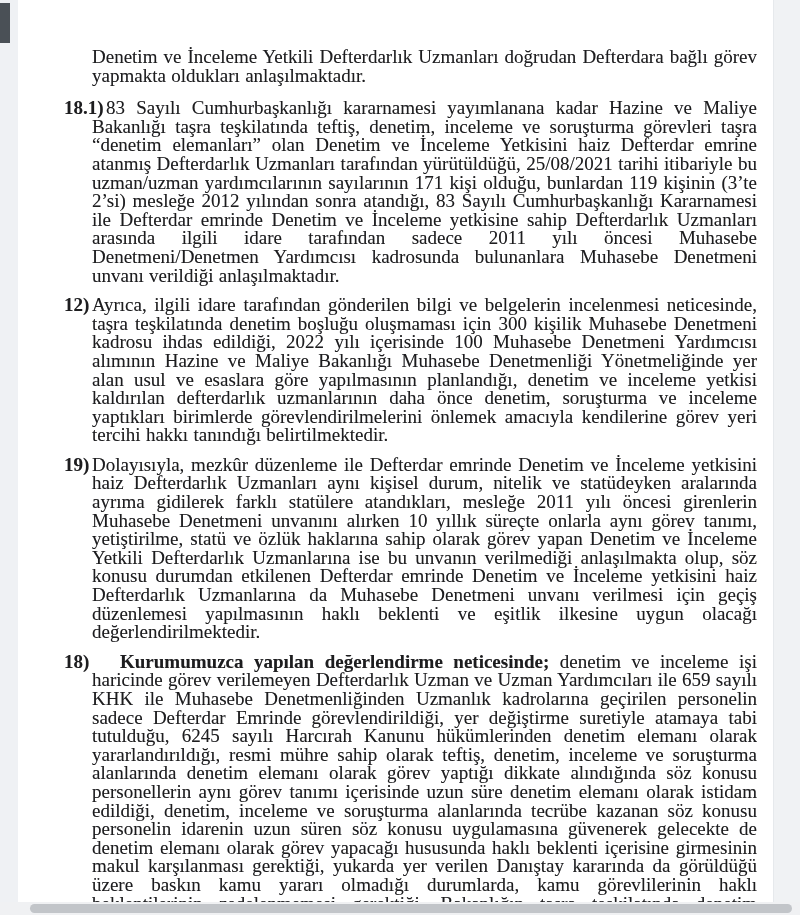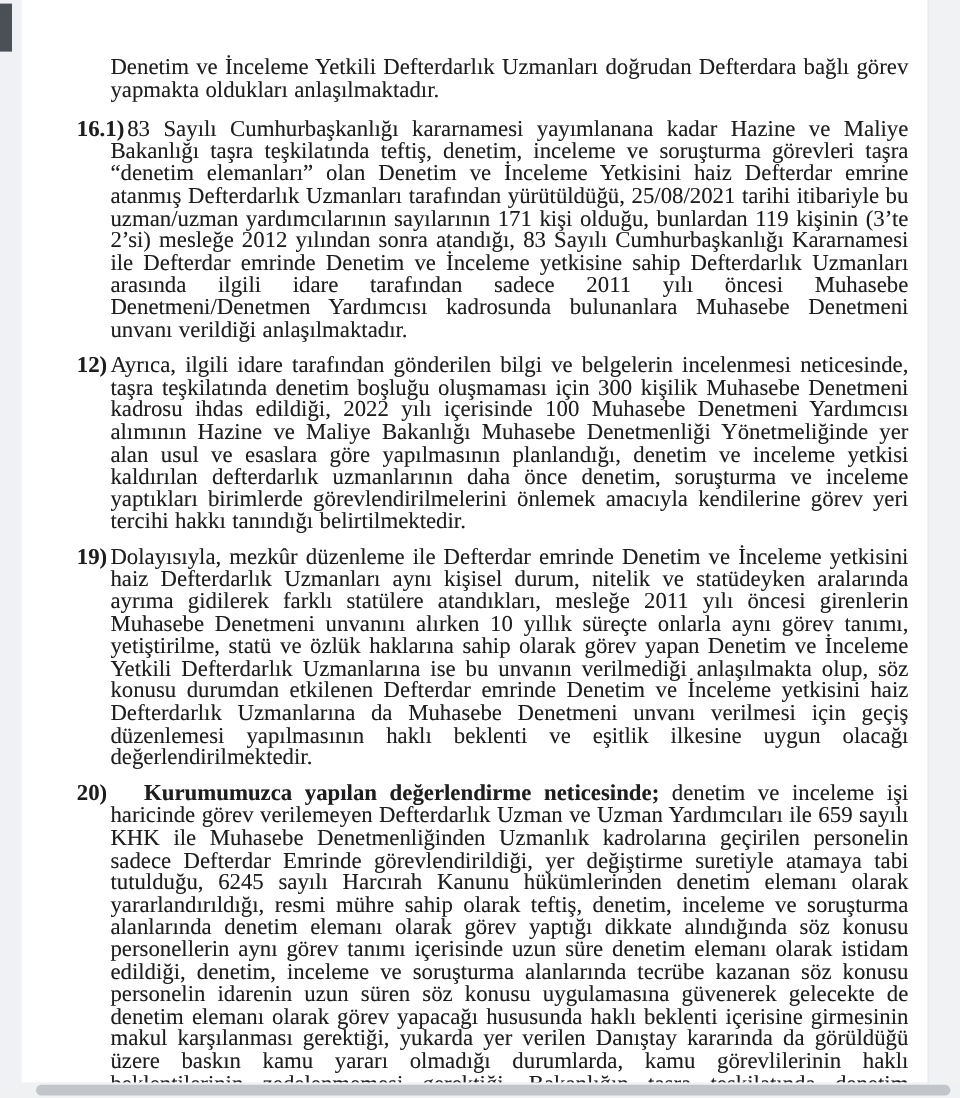--- a/index.html
+++ b/index.html
@@ -90,36 +90,36 @@
 
   <div class="gutter-left"></div>
   <div class="gutter-right"></div>
   <div class="corner-artifact"></div>
 
   <div class="page-content">
 
     <div class="intro-block">Denetim ve İnceleme Yetkili Defterdarlık Uzmanları doğrudan Defterdara bağlı görev yapmakta oldukları anlaşılmaktadır.</div>
 
     <div class="paragraph">
-      <span class="para-number">16.1)</span>
+      <span class="para-number">18.1)</span>
       <span class="para-body first-indent">83 Sayılı Cumhurbaşkanlığı kararnamesi yayımlanana kadar Hazine ve Maliye Bakanlığı taşra teşkilatında teftiş, denetim, inceleme ve soruşturma görevleri taşra “denetim elemanları” olan Denetim ve İnceleme Yetkisini haiz Defterdar emrine atanmış Defterdarlık Uzmanları tarafından yürütüldüğü, 25/08/2021 tarihi itibariyle bu uzman/uzman yardımcılarının sayılarının 171 kişi olduğu, bunlardan 119 kişinin (3’te 2’si) mesleğe 2012 yılından sonra atandığı, 83 Sayılı Cumhurbaşkanlığı Kararnamesi ile Defterdar emrinde Denetim ve İnceleme yetkisine sahip Defterdarlık Uzmanları arasında ilgili idare tarafından sadece 2011 yılı öncesi Muhasebe Denetmeni/Denetmen Yardımcısı kadrosunda bulunanlara Muhasebe Denetmeni unvanı verildiği anlaşılmaktadır.</span>
     </div>
 
     <div class="paragraph">
       <span class="para-number">12)</span>
       <span class="para-body">Ayrıca, ilgili idare tarafından gönderilen bilgi ve belgelerin incelenmesi neticesinde, taşra teşkilatında denetim boşluğu oluşmaması için 300 kişilik Muhasebe Denetmeni kadrosu ihdas edildiği, 2022 yılı içerisinde 100 Muhasebe Denetmeni Yardımcısı alımının Hazine ve Maliye Bakanlığı Muhasebe Denetmenliği Yönetmeliğinde yer alan usul ve esaslara göre yapılmasının planlandığı, denetim ve inceleme yetkisi kaldırılan defterdarlık uzmanlarının daha önce denetim, soruşturma ve inceleme yaptıkları birimlerde görevlendirilmelerini önlemek amacıyla kendilerine görev yeri tercihi hakkı tanındığı belirtilmektedir.</span>
     </div>
 
     <div class="paragraph">
       <span class="para-number">19)</span>
       <span class="para-body">Dolayısıyla, mezkûr düzenleme ile Defterdar emrinde Denetim ve İnceleme yetkisini haiz Defterdarlık Uzmanları aynı kişisel durum, nitelik ve statüdeyken aralarında ayrıma gidilerek farklı statülere atandıkları, mesleğe 2011 yılı öncesi girenlerin Muhasebe Denetmeni unvanını alırken 10 yıllık süreçte onlarla aynı görev tanımı, yetiştirilme, statü ve özlük haklarına sahip olarak görev yapan Denetim ve İnceleme Yetkili Defterdarlık Uzmanlarına ise bu unvanın verilmediği anlaşılmakta olup, söz konusu durumdan etkilenen Defterdar emrinde Denetim ve İnceleme yetkisini haiz Defterdarlık Uzmanlarına da Muhasebe Denetmeni unvanı verilmesi için geçiş düzenlemesi yapılmasının haklı beklenti ve eşitlik ilkesine uygun olacağı değerlendirilmektedir.</span>
     </div>
 
     <div class="paragraph">
-      <span class="para-number">20)</span>
+      <span class="para-number">18)</span>
       <span class="para-body"><span class="para-lead">Kurumumuzca yapılan değerlendirme neticesinde; </span><span>denetim ve inceleme işi haricinde görev verilemeyen Defterdarlık Uzman ve Uzman Yardımcıları ile 659 sayılı KHK ile Muhasebe Denetmenliğinden Uzmanlık kadrolarına geçirilen personelin sadece Defterdar Emrinde görevlendirildiği, yer değiştirme suretiyle atamaya tabi tutulduğu, 6245 sayılı Harcırah Kanunu hükümlerinden denetim elemanı olarak yararlandırıldığı, resmi mühre sahip olarak teftiş, denetim, inceleme ve soruşturma alanlarında denetim elemanı olarak görev yaptığı dikkate alındığında söz konusu personellerin aynı görev tanımı içerisinde uzun süre denetim elemanı olarak istidam edildiği, denetim, inceleme ve soruşturma alanlarında tecrübe kazanan söz konusu personelin idarenin uzun süren söz konusu uygulamasına güvenerek gelecekte de denetim elemanı olarak görev yapacağı hususunda haklı beklenti içerisine girmesinin makul karşılanması gerektiği, yukarda yer verilen Danıştay kararında da görüldüğü üzere baskın kamu yararı olmadığı durumlarda, kamu görevlilerinin haklı beklentilerinin zedelenmemesi gerektiği, Bakanlığın taşra teşkilatında denetim boşluğu oluşmaması için 300 kişilik Muhasebe Denetmeni kadrosu ihdas ettiği, 2022 yılı içerisinde 100 Muhasebe Denetmeni Yardımcısı alımının planlandığı dikkate alındığında taşra teşkilatında denetim elemanı ihtiyacının bulunduğunun da açık olduğu, bu kapsamda denetim ve inceleme yetkileri kaldırılan Defterdarlık Uzman ve Uzman Yardımcılarına muhasebe denetmeni kadrosuna geçiş hakkı verilerek denetin alanında oluşacak boşluğun doldurması ve söz konusu personelin tecrübelerinden faydalanılmasında kamu kararının da bulunduğu anlaşıldığından hakkaniyet ve haklı beklenti ilkeleri</span></span>
     </div>
 
   </div>
 
   <div class="scrollbar-track">
     <div class="scrollbar-thumb"></div>
   </div>
 
 </div>

